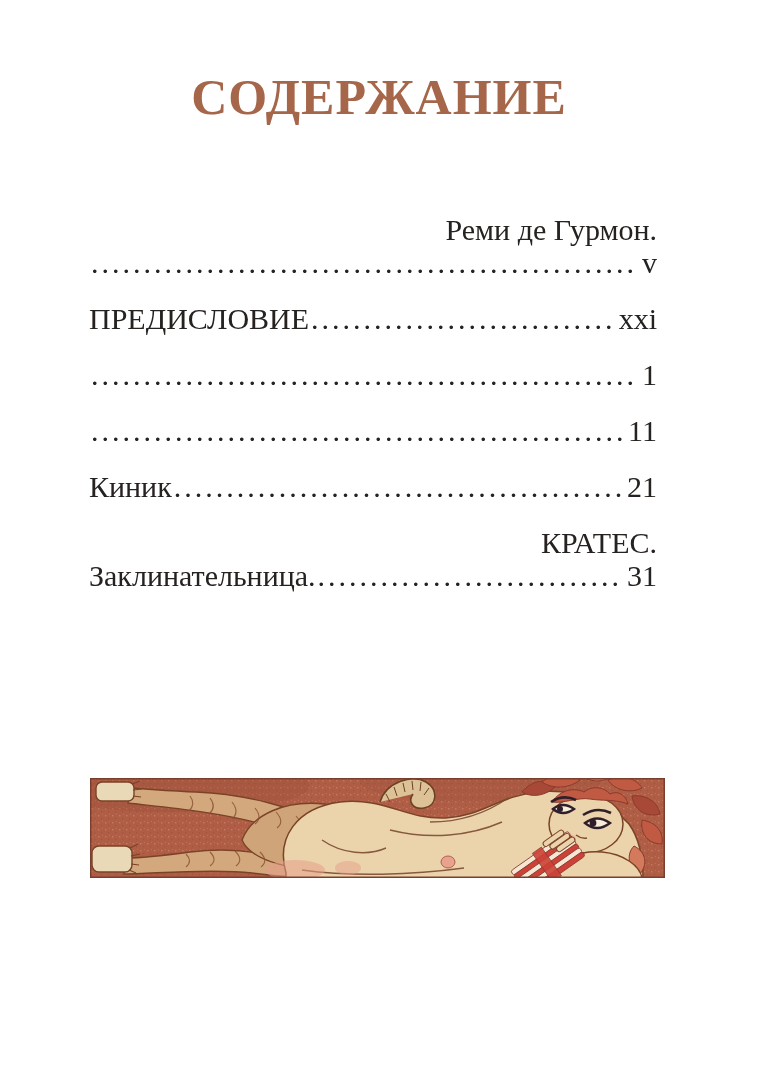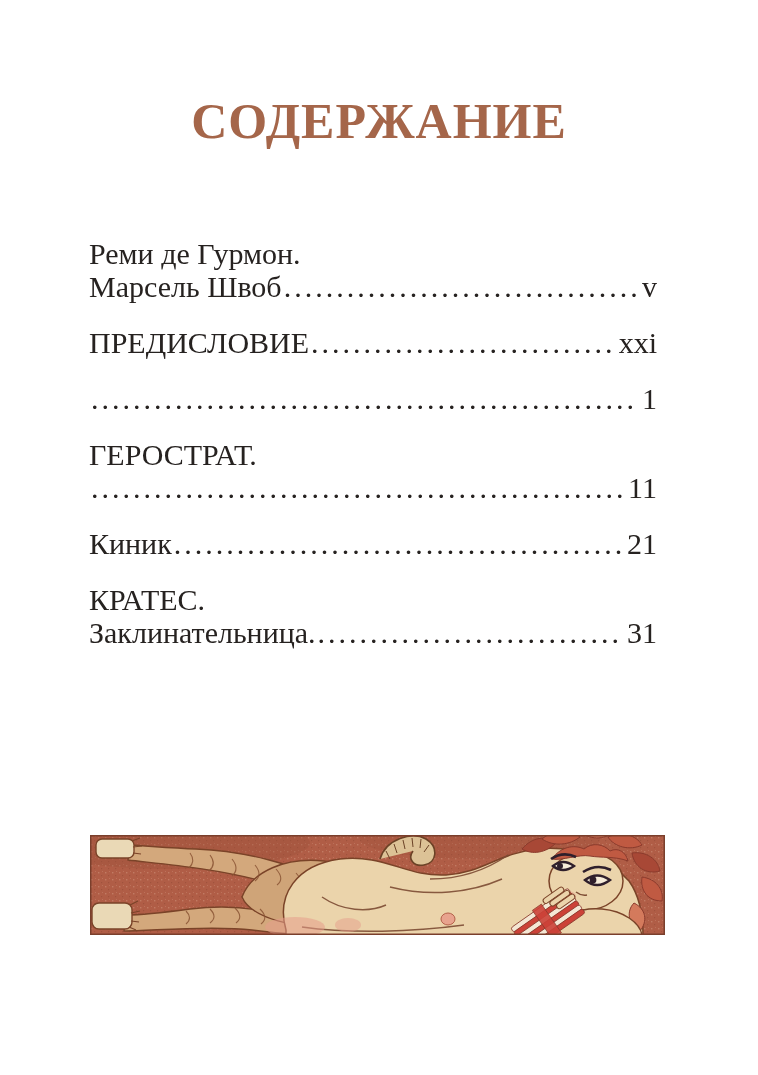--- a/index.html
+++ b/index.html
@@ -4,37 +4,36 @@
 <style>
   html, body { margin: 0; padding: 0; background: #ffffff; }
   .page {
     position: relative;
     width: 758px;
     height: 1037px;
     background: #ffffff;
     overflow: hidden;
     font-family: "Liberation Serif", "DejaVu Serif", serif;
     color: #262220;
-    margin-top: 24px;
   }
   .page-title {
     margin: 70px 0 0 0;
     text-align: center;
     font-size: 50px;
     line-height: 55px;
     font-weight: bold;
     letter-spacing: 1px;
     color: #a5664a;
   }
   .toc {
     margin: 88px 0 0 89px;
     width: 568px;
     font-size: 30px;
   }
-  .toc-entry { margin: 0 0 23px 0; }
+  .toc-entry { margin: 0 0 23px 0; text-align: right; }
   .entry-heading {
     line-height: 33px;
     white-space: nowrap;
   }
   .entry-row {
     display: flex;
     align-items: baseline;
     line-height: 33px;
   }
   .entry-label { white-space: nowrap; flex: 0 0 auto; }
@@ -59,21 +58,20 @@
 
 <div class="page">
 
   <h1 class="page-title">СОДЕРЖАНИЕ</h1>
 
   <div class="toc">
 
     <div class="toc-entry">
       <div class="entry-heading">Реми де Гурмон.</div>
       <div class="entry-row">
-        <span class="entry-label">Марсель Швоб</span>
         <span class="dot-leader">................................................................</span>
         <span class="page-number">v</span>
       </div>
     </div>
 
     <div class="toc-entry">
       <div class="entry-row">
         <span class="entry-label">ПРЕДИСЛОВИЕ</span>
         <span class="dot-leader">................................................................</span>
         <span class="page-number">xxi</span>
@@ -81,21 +79,20 @@
     </div>
 
     <div class="toc-entry">
       <div class="entry-row">
         <span class="dot-leader">................................................................</span>
         <span class="page-number">1</span>
       </div>
     </div>
 
     <div class="toc-entry">
-      <div class="entry-heading">ГЕРОСТРАТ.</div>
       <div class="entry-row">
         <span class="dot-leader">................................................................</span>
         <span class="page-number">11</span>
       </div>
     </div>
 
     <div class="toc-entry">
       <div class="entry-row">
         <span class="entry-label">Киник</span>
         <span class="dot-leader">................................................................</span>

